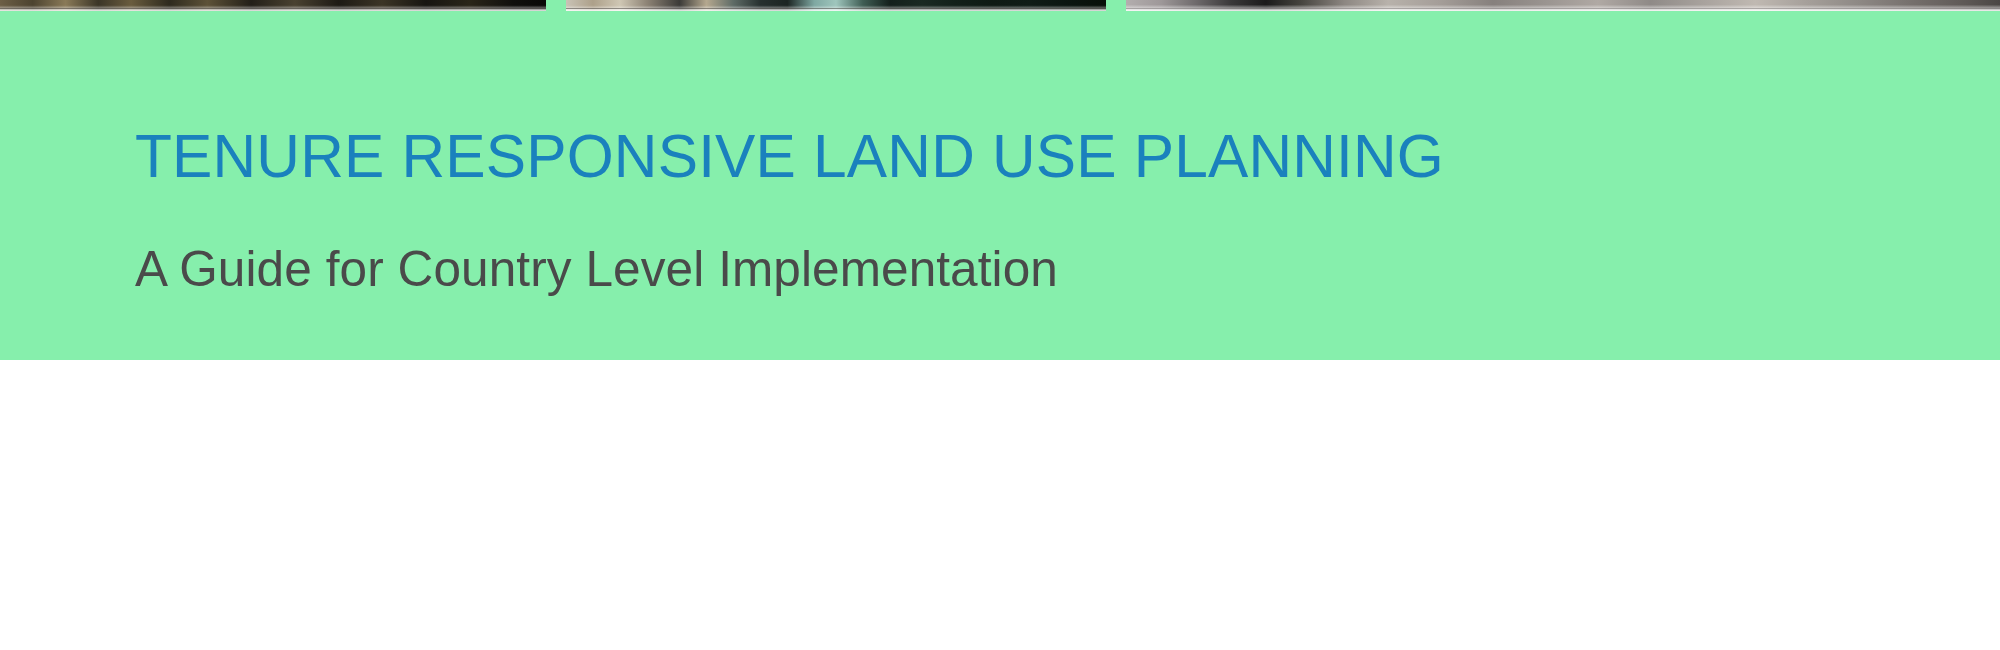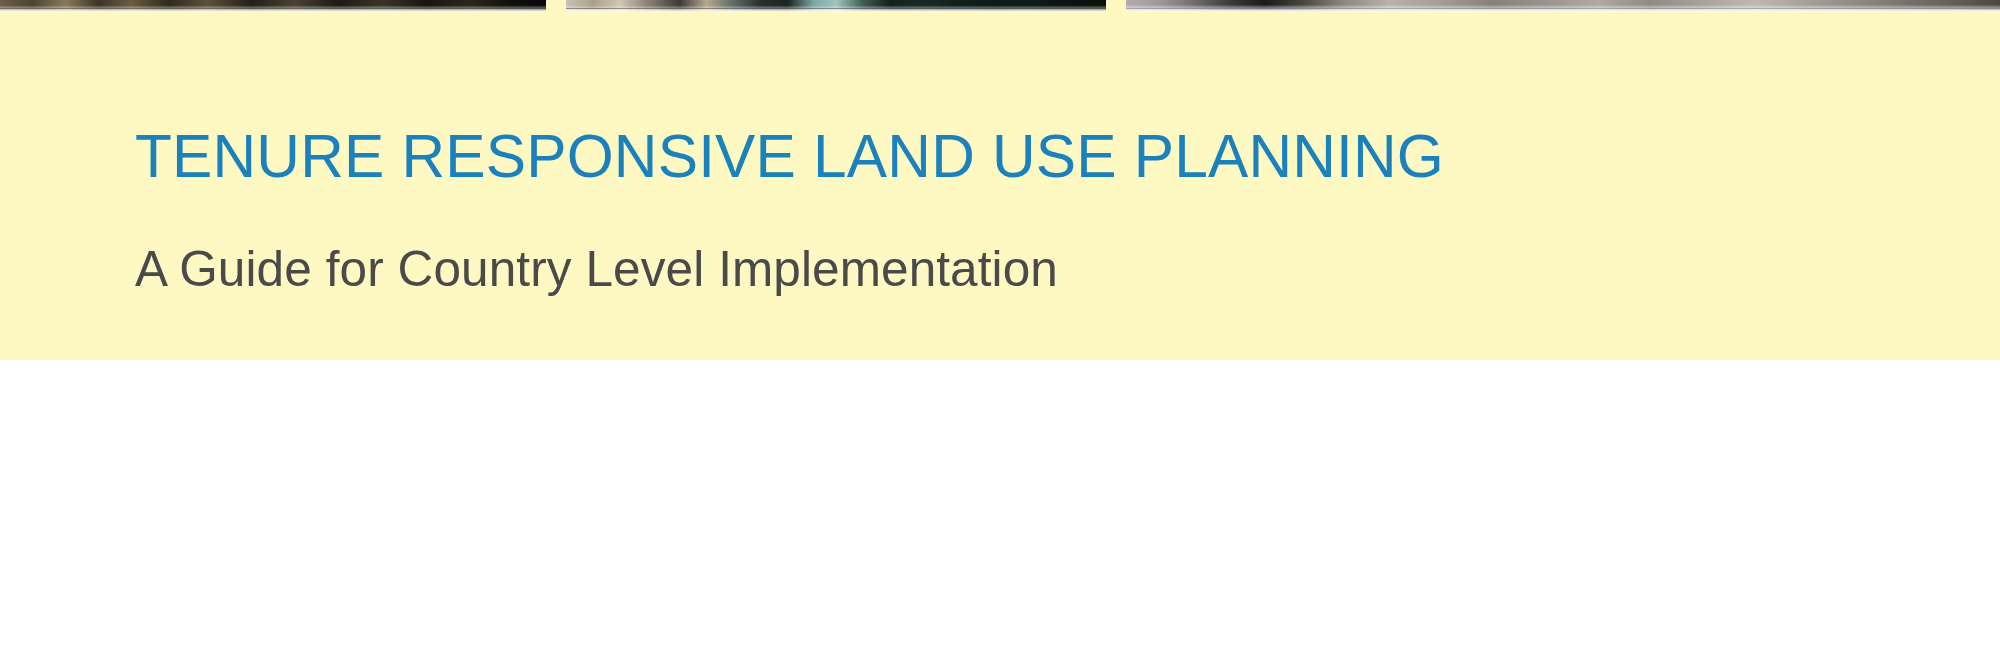--- a/index.html
+++ b/index.html
@@ -12,21 +12,21 @@
     height: 650px;
     overflow: hidden;
     font-family: "Liberation Sans", sans-serif;
     -webkit-font-smoothing: antialiased;
   }
 
   .page {
     position: relative;
     width: 2000px;
     height: 650px;
-    background: #fef9c3;
+    background: #86efac;
   }
 
   
   .photo-band {
     position: absolute;
     top: 0;
     left: 0;
     width: 2000px;
     height: 11px;
     display: block;

